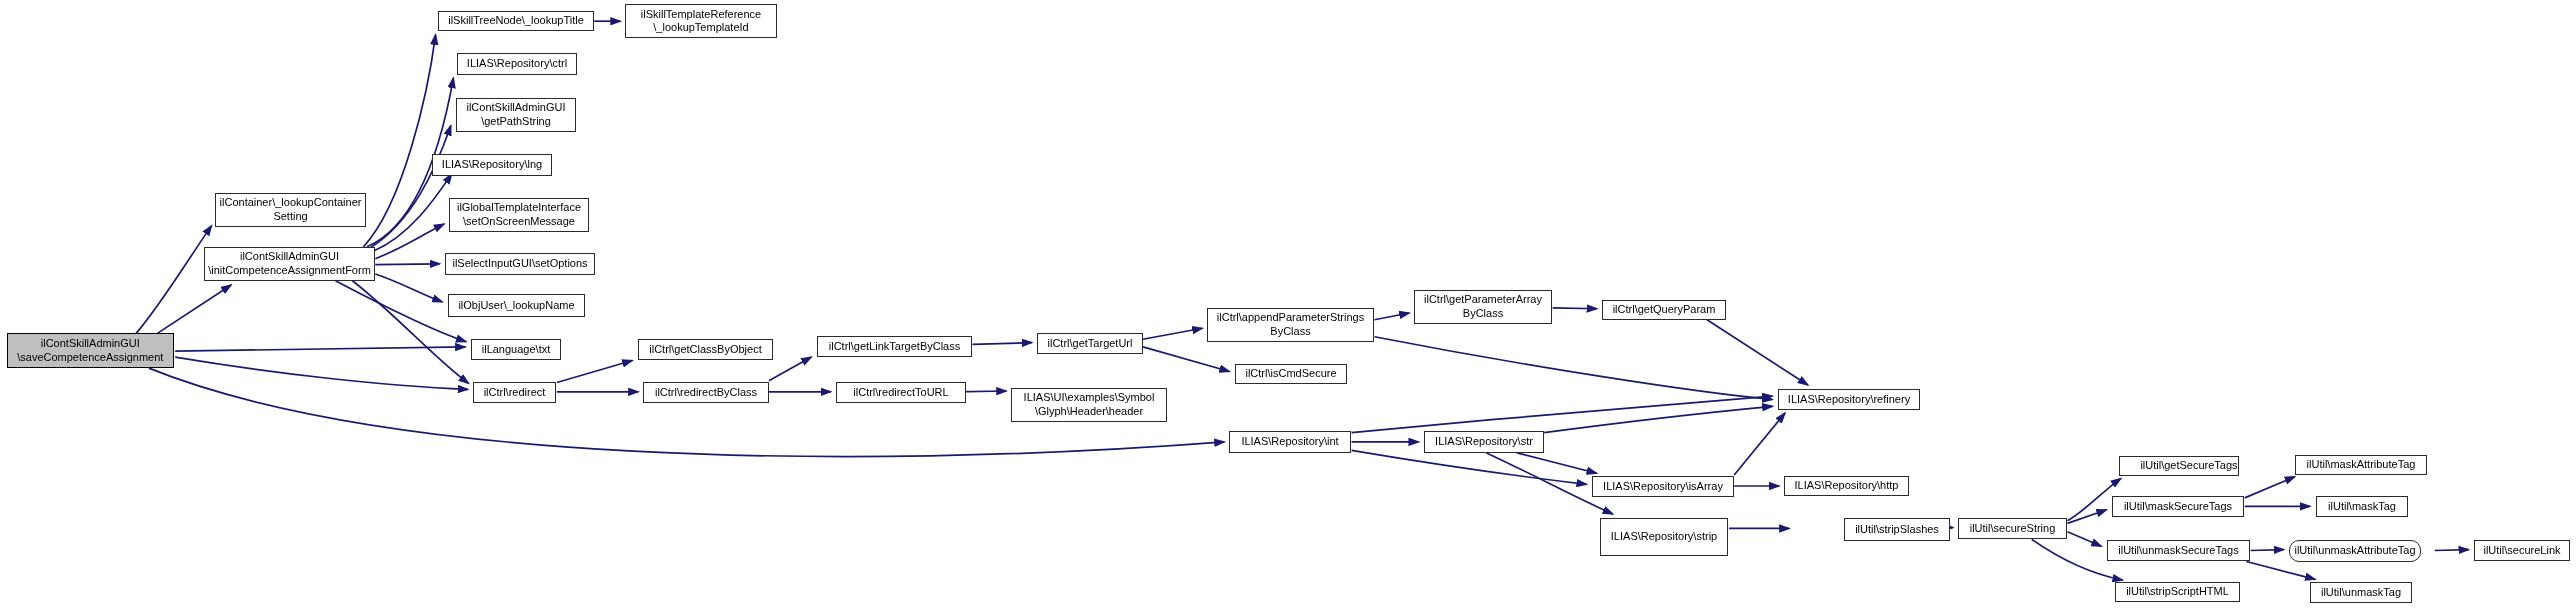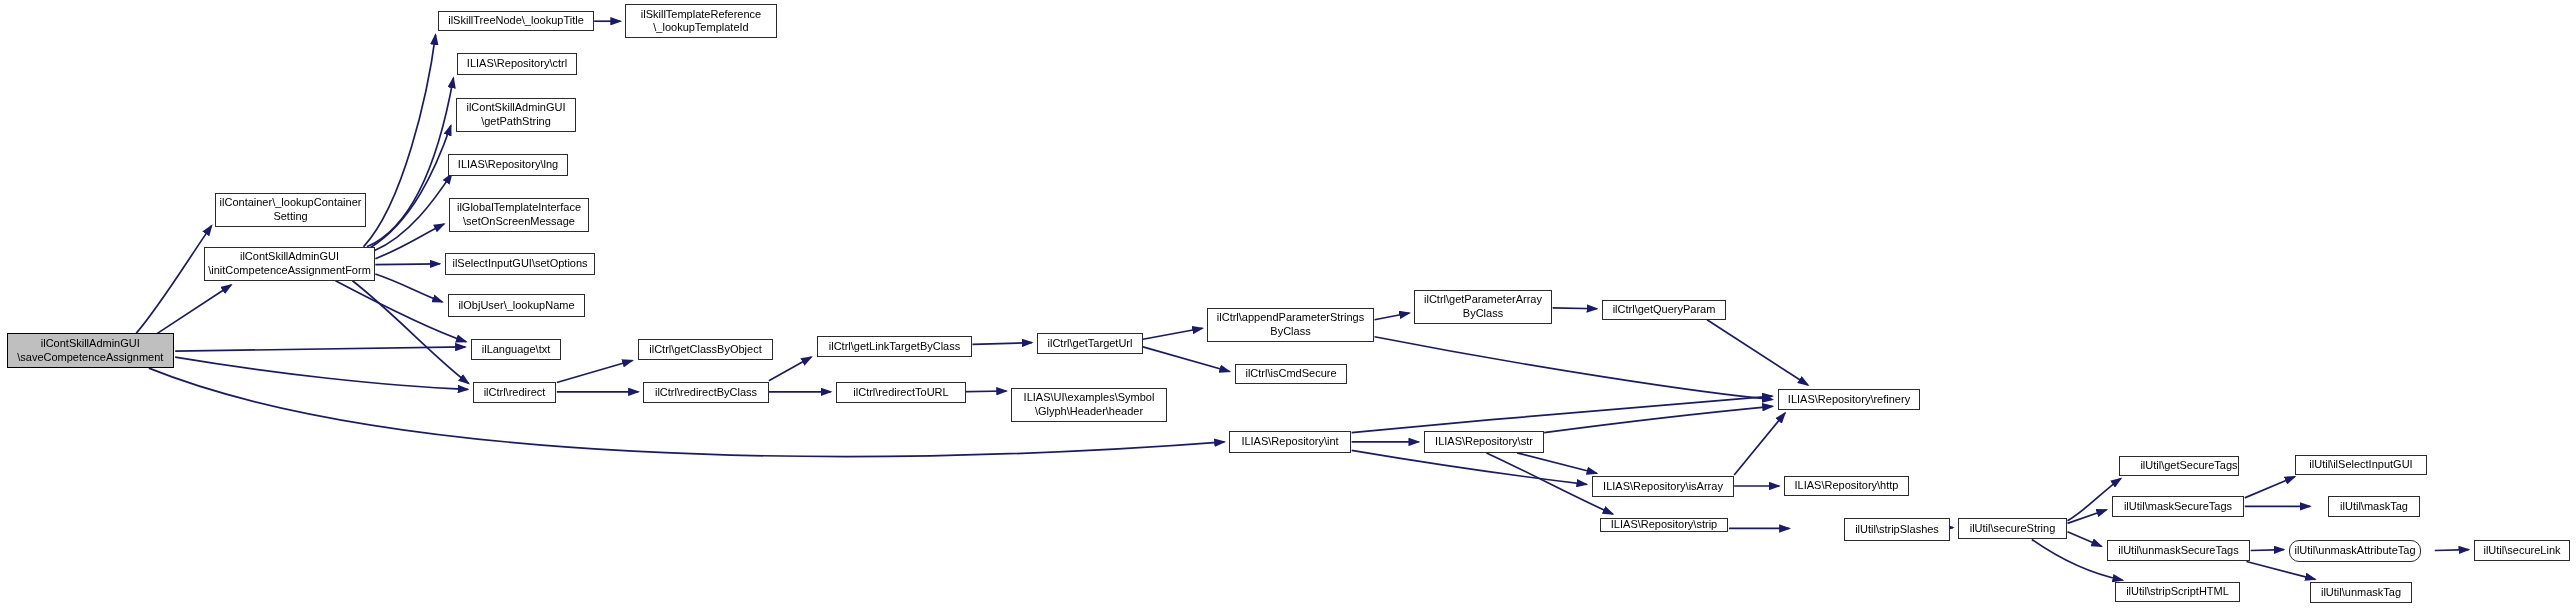--- a/index.html
+++ b/index.html
@@ -91,21 +91,21 @@
 <div class="node root" style="left: 6.8px; top: 333px; width: 167px; height: 35px;">ilContSkillAdminGUI
 \saveCompetenceAssignment</div>
     <div class="node" style="left: 215px; top: 193px; width: 151px; height: 34px;">ilContainer\_lookupContainer
 Setting</div>
     <div class="node" style="left: 204px; top: 247px; width: 171px; height: 34px;">ilContSkillAdminGUI
 \initCompetenceAssignmentForm</div>
     <div class="node" style="left: 438px; top: 11px; width: 156px; height: 20.4px;">ilSkillTreeNode\_lookupTitle</div>
     <div class="node" style="left: 457px; top: 53px; width: 120px; height: 22px;">ILIAS\Repository\ctrl</div>
     <div class="node" style="left: 456px; top: 98px; width: 120px; height: 34px;">ilContSkillAdminGUI
 \getPathString</div>
-    <div class="node" style="left: 448px; top: 154px; width: 120px; height: 22px;">ILIAS\Repository\lng</div>
+    <div class="node" style="left: 432px; top: 154px; width: 120px; height: 22px;">ILIAS\Repository\lng</div>
     <div class="node" style="left: 449px; top: 198px; width: 140px; height: 34px;">ilGlobalTemplateInterface
 \setOnScreenMessage</div>
     <div class="node" style="left: 445px; top: 253px; width: 150px; height: 22px;">ilSelectInputGUI\setOptions</div>
     <div class="node" style="left: 448px; top: 294px; width: 137px; height: 23px;">ilObjUser\_lookupName</div>
     <div class="node" style="left: 471px; top: 339px; width: 90px; height: 21px;">ilLanguage\txt</div>
     <div class="node" style="left: 473px; top: 382px; width: 83px; height: 21px;">ilCtrl\redirect</div>
     <div class="node" style="left: 625px; top: 4.2px; width: 152px; height: 34px;">ilSkillTemplateReference
 \_lookupTemplateId</div>
     <div class="node" style="left: 638px; top: 339px; width: 135px; height: 21px;">ilCtrl\getClassByObject</div>
     <div class="node" style="left: 643px; top: 382px; width: 126px; height: 21px;">ilCtrl\redirectByClass</div>
@@ -116,28 +116,28 @@
 \Glyph\Header\header</div>
     <div class="node" style="left: 1207px; top: 308px; width: 167px; height: 34px;">ilCtrl\appendParameterStrings
 ByClass</div>
     <div class="node" style="left: 1235px; top: 364px; width: 112px; height: 20.4px;">ilCtrl\isCmdSecure</div>
     <div class="node" style="left: 1229px; top: 431px; width: 122px; height: 22px;">ILIAS\Repository\int</div>
     <div class="node" style="left: 1414px; top: 290px; width: 138px; height: 34px;">ilCtrl\getParameterArray
 ByClass</div>
     <div class="node" style="left: 1424px; top: 431px; width: 120px; height: 22px;">ILIAS\Repository\str</div>
     <div class="node" style="left: 1602px; top: 300px; width: 124px; height: 20.4px;">ilCtrl\getQueryParam</div>
     <div class="node" style="left: 1592px; top: 476px; width: 142px; height: 21px;">ILIAS\Repository\isArray</div>
-    <div class="node" style="left: 1600px; top: 518px; width: 128px; height: 14px;">ILIAS\Repository\strip</div>
+    <div class="node" style="left: 1600px; top: 518px; width: 128px; height: 38px;">ILIAS\Repository\strip</div>
     <div class="node" style="left: 1778px; top: 389px; width: 142px; height: 21px;">ILIAS\Repository\refinery</div>
     <div class="node" style="left: 1784px; top: 476px; width: 125px; height: 20.4px;">ILIAS\Repository\http</div>
     <div class="node" style="left: 1844px; top: 518px; width: 106px; height: 23px;">ilUtil\stripSlashes</div>
     <div class="node" style="left: 1958px; top: 518px; width: 109px; height: 21px;">ilUtil\secureString</div>
     <div class="node" style="left: 2119px; top: 456px; width: 120px; height: 20.4px; padding-left: 20px;">ilUtil\getSecureTags</div>
     <div class="node" style="left: 2112px; top: 496px; width: 132px; height: 21px;">ilUtil\maskSecureTags</div>
     <div class="node" style="left: 2107px; top: 540px; width: 143px; height: 21px;">ilUtil\unmaskSecureTags</div>
     <div class="node" style="left: 2115px; top: 582px; width: 125px; height: 20.4px;">ilUtil\stripScriptHTML</div>
-    <div class="node" style="left: 2295px; top: 455px; width: 132px; height: 20.4px;">ilUtil\ilSelectInputGUI</div>
-    <div class="node" style="left: 2316px; top: 496px; width: 92px; height: 21px; margin-left: 12px;">ilUtil\maskTag</div>
+    <div class="node" style="left: 2295px; top: 455px; width: 132px; height: 20.4px;">ilUtil\maskAttributeTag</div>
+    <div class="node" style="left: 2316px; top: 496px; width: 92px; height: 21px;">ilUtil\maskTag</div>
     <div class="node" style="left: 2289px; top: 540px; width: 132px; height: 22px; border-radius: 10px;">ilUtil\unmaskAttributeTag</div>
     <div class="node" style="left: 2310px; top: 582px; width: 102px; height: 21px;">ilUtil\unmaskTag</div>
     <div class="node" style="left: 2474px; top: 540px; width: 96px; height: 21px;">ilUtil\secureLink</div>
   </div>
 
 
 </body></html>

